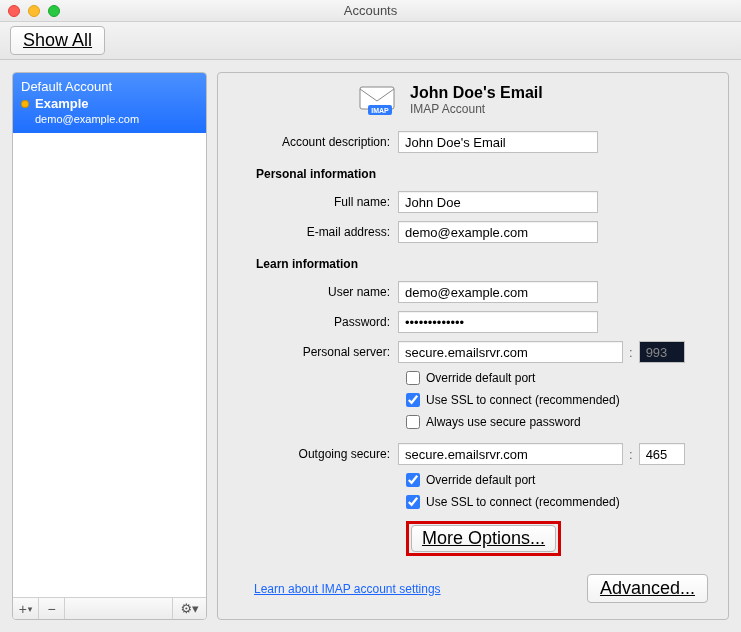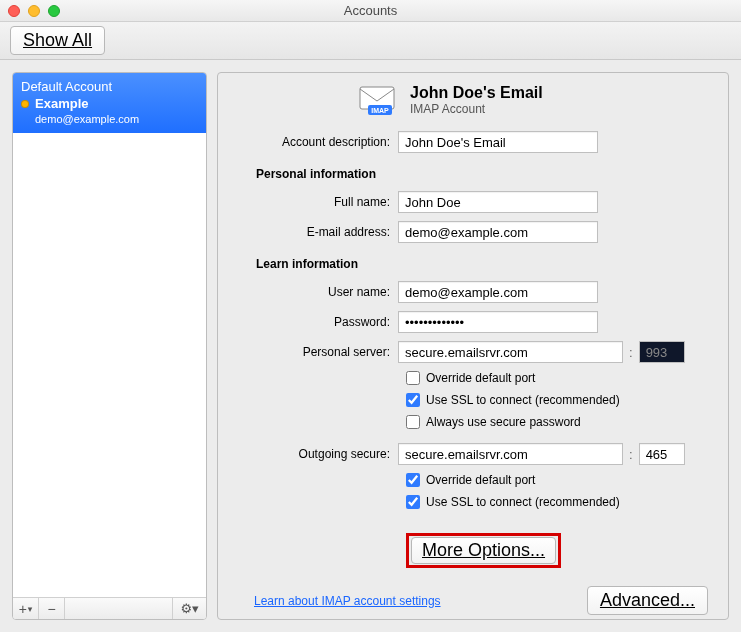--- a/index.html
+++ b/index.html
@@ -83,21 +83,21 @@
     font: inherit; height: 22px; padding: 2px 6px;
     border: 1px solid #bfbfbf; background: #fff; border-radius: 0;
     box-shadow: inset 0 1px 1px rgba(0,0,0,0.06);
   }
   .w200 { width: 200px; }
   .w230 { width: 225px; }
   .w50 { width: 46px; text-align: left; }
   .port-sep { margin: 0 6px; color: #666; }
   .chk-row { display: flex; align-items: center; margin-left: 168px; height: 22px; gap: 6px; font-size: 12px; }
   input[type=checkbox] { width: 14px; height: 14px; accent-color: #2f7bff; margin:0;}
-  .more-options-wrap { margin-left: 168px; margin-top: 20px; display: inline-block; border: 3px solid #d40000; padding: 1px 2px; }
+  .more-options-wrap { margin-left: 168px; margin-top: 8px; display: inline-block; border: 3px solid #d40000; padding: 1px 2px; }
   .bottom-row { display: flex; justify-content: space-between; align-items: center; margin-top: 18px; }
   a.link { color: #1a66ff; text-decoration: underline; font-size: 12px; cursor: default; margin-left: 16px; }
   .icon-env { width: 40px; height: 34px; display: inline-block; position: relative; }
 </style>
 </head>
 <body>
 
 <div class="titlebar">
   <div class="window-controls">
     <div class="wdot red"></div>

